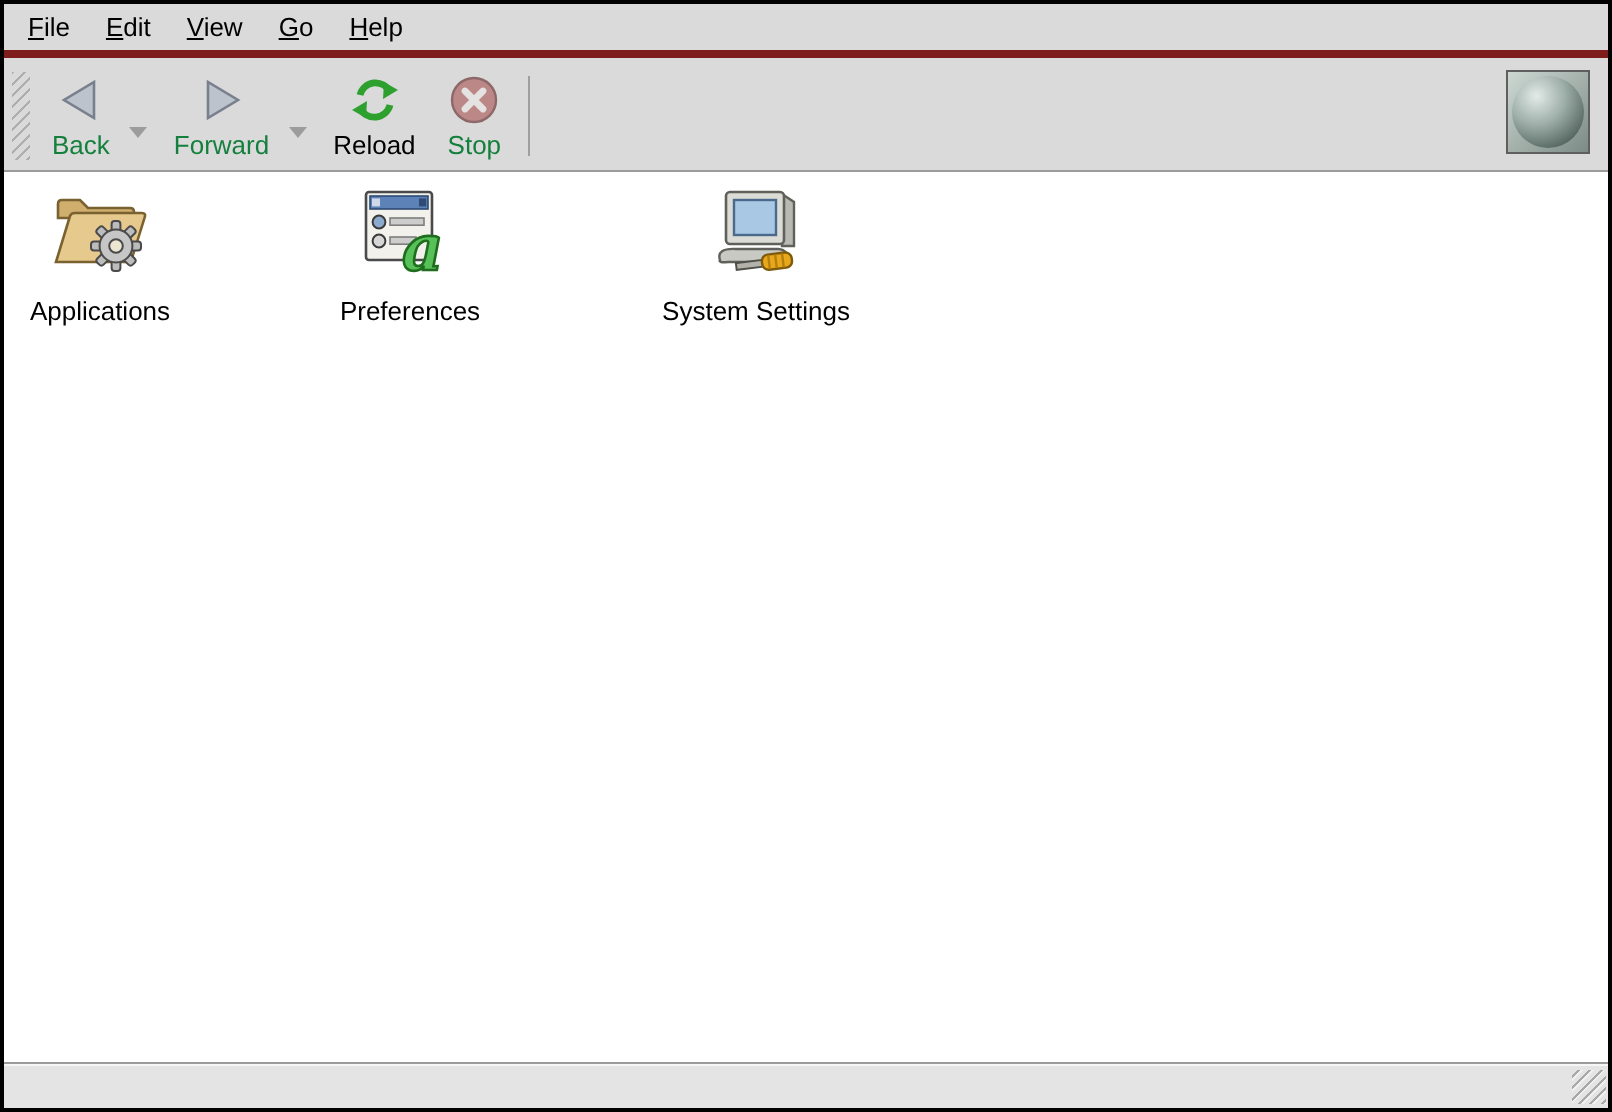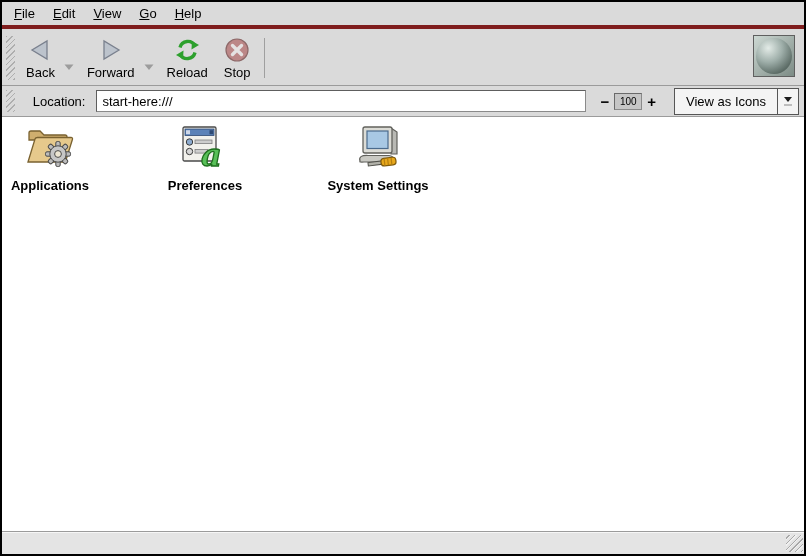--- a/index.html
+++ b/index.html
@@ -38,21 +38,21 @@
     width:9px; height:44px; margin:3px 3px 0 2px;
     background:repeating-linear-gradient(135deg,#aeaeae 0 1px,transparent 1px 4px);
   }
   .tool-btn {
     display:flex; flex-direction:column; align-items:center;
     padding:2px 7px 3px 7px; border:1px solid transparent;
   }
   .tool-icon { height:28px; display:flex; align-items:center; justify-content:center; }
   .tool-label { font-size:13px; margin-top:1px; white-space:nowrap; }
   .disabled .tool-icon { opacity:.62; filter:saturate(.75); }
-  .disabled .tool-label { color:#000000; }
+  .disabled .tool-label { color:#15803d; }
   .dd-chevron { margin:24px 4px 0 0; }
   .tb-sep { width:1px; height:40px; background:#9f9f9f; margin:5px 7px 0 5px; }
   .throbber-box {
     margin-left:auto; margin-right:5px; margin-top:2px;
     width:42px; height:42px;
     border:1px solid #5f5f5f;
     background:linear-gradient(135deg,#cdd8d3,#7c8b85);
     display:flex; align-items:center; justify-content:center;
   }
   .throbber-sphere {
@@ -95,21 +95,21 @@
     display:flex; flex-direction:column; align-items:center; justify-content:center;
   }
   .vb-tri { width:0; height:0; border-left:4px solid transparent; border-right:4px solid transparent; border-top:5px solid #1c1c1c; }
   .vb-bar { width:8px; height:2px; background:#bdbdbd; margin-top:2px; }
   
   .content { flex:1 1 auto; background:#fff; position:relative; border-bottom:1px solid #9b9b9b; }
   .desktop-item {
     position:absolute; top:7px; width:110px;
     display:flex; flex-direction:column; align-items:center;
   }
-  .desktop-item .di-label { font-size:13px; margin-top:4px; white-space:nowrap;font-weight:bold; }
+  .desktop-item .di-label { font-size:13px; margin-top:4px; white-space:nowrap; }
   
   .statusbar {
     height:22px; flex:0 0 22px; background:#e4e4e4;
     box-shadow:inset 0 1px 0 #f6f6f6;
     display:flex; align-items:center; justify-content:flex-end;
   }
   .resize-grip {
     width:17px; height:17px; margin-right:1px;
     background:repeating-linear-gradient(135deg,transparent 0 2px,#a8a8a8 2px 3px,#f0f0f0 3px 4px);
   }
@@ -182,35 +182,20 @@
     </div>
 
     <div class="tb-sep"></div>
 
 
     <div class="throbber-box">
       <div class="throbber-sphere"></div>
     </div>
   </div>
 
-  <div class="locationbar">
-    <div class="loc-grip"></div>
-    <span class="loc-label">Location:</span>
-    <input class="loc-input" type="text" value="start-here:///" style="">
-    <span class="zoom-out">−</span>
-    <span class="zoom-level">100</span>
-    <span class="zoom-in">+</span>
-    <div class="view-btn">
-      <span class="view-btn-label">View as Icons</span>
-      <span class="view-btn-arrow">
-        <span class="vb-tri"></span>
-          <span class="vb-bar"></span>
-      </span>
-    </div>
-  </div>
 
   <div class="content">
 
     <div class="desktop-item" style="left:-7px;">
       <span>
         <svg width="50" height="46" viewBox="0 0 50 46">
           <path d="M4 12 L4 9 Q4 7 6 7 L15 7 L19 11 L40 11 Q42 11 42 13 L42 16 L4 16 Z" fill="#cfae6e" stroke="#7a6230" stroke-width="1.3"></path>
           <path d="M3 38 L10 15 Q10.5 13.5 12.5 13.5 L46 13.5 Q48 13.5 47.4 15.5 L41 36 Q40.4 38 38.5 38 Z" fill="#e6c98c" stroke="#7a6230" stroke-width="1.3"></path>
           <g transform="translate(33,30)">
             <g fill="#bcbcbc" stroke="#4a4a4a" stroke-width="1">

